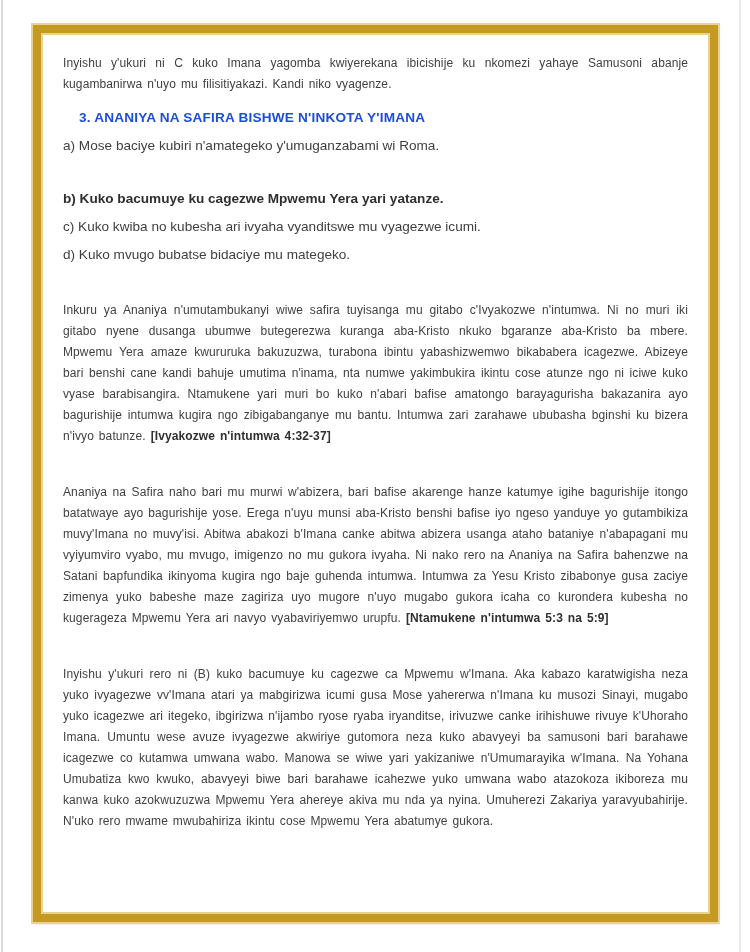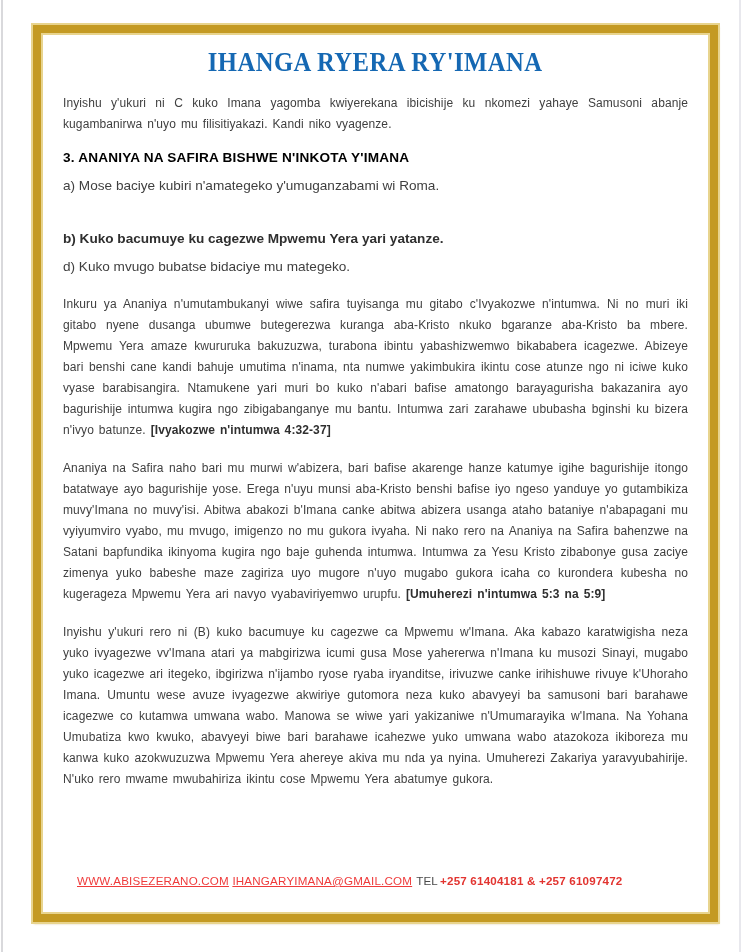--- a/index.html
+++ b/index.html
@@ -67,35 +67,35 @@
   }
   .body-text {
     font-size: 12px;
     line-height: 21px;
     text-align: justify;
     letter-spacing: 0.1px;
     word-spacing: 1.5px;
   }
   p.intro      { margin: 16px 0 0 0; }
   h2.section-heading {
-    margin: 12px 0 0 0;
+    margin: 12px 0 0 16px;
     font-size: 13.6px;
     line-height: 21px;
     font-weight: bold;
-    color: #000000;
+    color: #1d4ed8;
     letter-spacing: 0.2px;
   }
   .option {
     margin: 7px 0 0 0;
     font-size: 13.6px;
     line-height: 21px;
     text-align: left;
   }
   .option.bold { font-weight: bold; color: #2f2f2f; margin-top: 32px; }
-  p.para { margin: 17px 0 0 0; }
+  p.para { margin: 35px 0 0 0; }
   p.para strong, .ref { font-weight: bold; color: #2f2f2f; }
   
   .page-footer {
     position: absolute;
     left: 36px; right: 20px; bottom: 26px;
     font-size: 11.6px;
     line-height: 14px;
     letter-spacing: 0.2px;
     white-space: nowrap;
   }
@@ -118,42 +118,36 @@
 </head>
 <body>
 
 <div class="canvas">
   <div class="edge-line-left"></div>
   <div class="edge-line-right"></div>
 
   <div class="page-frame">
     <div class="page-content">
 
-      <h1 class="doc-title">
-        <span class="condense">IHANGA RYERA RY'IMANA</span>
-      </h1>
 
       <p class="body-text intro">Inyishu y'ukuri ni C kuko Imana yagomba kwiyerekana ibicishije ku nkomezi yahaye Samusoni abanje kugambanirwa n'uyo mu filisitiyakazi. Kandi niko vyagenze.</p>
 
       <h2 class="section-heading">3. ANANIYA NA SAFIRA BISHWE N'INKOTA Y'IMANA</h2>
 
       <div>
         <p class="option">a) Mose baciye kubiri n'amategeko y'umuganzabami wi Roma.</p>
         <p class="option bold">b) Kuko bacumuye ku cagezwe Mpwemu Yera yari yatanze.</p>
+        <p class="option">c) Kuko kwiba no kubesha ari ivyaha vyanditswe mu vyagezwe icumi.</p>
         <p class="option">d) Kuko mvugo bubatse bidaciye mu mategeko.</p>
       </div>
 
       <p class="body-text para"><span>Inkuru ya Ananiya n'umutambukanyi wiwe safira tuyisanga mu gitabo c'Ivyakozwe n'intumwa. Ni no muri iki gitabo nyene dusanga ubumwe butegerezwa kuranga aba-Kristo nkuko bgaranze aba-Kristo ba mbere. Mpwemu Yera amaze kwururuka bakuzuzwa, turabona ibintu yabashizwemwo bikababera icagezwe. Abizeye bari benshi cane kandi bahuje umutima n'inama, nta numwe yakimbukira ikintu cose atunze ngo ni iciwe kuko vyase barabisangira. Ntamukene yari muri bo kuko n'abari bafise amatongo barayagurisha bakazanira ayo bagurishije intumwa kugira ngo zibigabanganye mu bantu. Intumwa zari zarahawe ububasha bginshi ku bizera n'ivyo batunze.</span>
         <strong class="ref">[Ivyakozwe n'intumwa 4:32-37]</strong></p>
 
       <p class="body-text para"><span>Ananiya na Safira naho bari mu murwi w'abizera, bari bafise akarenge hanze katumye igihe bagurishije itongo batatwaye ayo bagurishije yose. Erega n'uyu munsi aba-Kristo benshi bafise iyo ngeso yanduye yo gutambikiza muvy'Imana no muvy'isi. Abitwa abakozi b'Imana canke abitwa abizera usanga ataho bataniye n'abapagani mu vyiyumviro vyabo, mu mvugo, imigenzo no mu gukora ivyaha. Ni nako rero na Ananiya na Safira bahenzwe na Satani bapfundika ikinyoma kugira ngo baje guhenda intumwa. Intumwa za Yesu Kristo zibabonye gusa zaciye zimenya yuko babeshe maze zagiriza uyo mugore n'uyo mugabo gukora icaha co kurondera kubesha no kugerageza Mpwemu Yera ari navyo vyabaviriyemwo urupfu.</span>
-        <strong class="ref">[Umuherezi n'intumwa 5:3 na 5:9]</strong></p>
+        <strong class="ref">[Ntamukene n'intumwa 5:3 na 5:9]</strong></p>
 
       <p class="body-text para">Inyishu y'ukuri rero ni (B) kuko bacumuye ku cagezwe ca Mpwemu w'Imana. Aka kabazo karatwigisha neza yuko ivyagezwe vv'Imana atari ya mabgirizwa icumi gusa Mose yahererwa n'Imana ku musozi Sinayi, mugabo yuko icagezwe ari itegeko, ibgirizwa n'ijambo ryose ryaba iryanditse, irivuzwe canke irihishuwe rivuye k'Uhoraho Imana. Umuntu wese avuze ivyagezwe akwiriye gutomora neza kuko abavyeyi ba samusoni bari barahawe icagezwe co kutamwa umwana wabo. Manowa se wiwe yari yakizaniwe n'Umumarayika w'Imana. Na Yohana Umubatiza kwo kwuko, abavyeyi biwe bari barahawe icahezwe yuko umwana wabo atazokoza ikiboreza mu kanwa kuko azokwuzuzwa Mpwemu Yera ahereye akiva mu nda ya nyina. Umuherezi Zakariya yaravyubahirije. N'uko rero mwame mwubahiriza ikintu cose Mpwemu Yera abatumye gukora.</p>
 
-      <div class="page-footer">
-        <a>WWW.ABISEZERANO.COM</a>
-        <a>IHANGARYIMANA@GMAIL.COM</a><span class="tel-label">TEL</span><span class="phones">+257 61404181  &amp; +257 61097472</span>
-      </div>
 
     </div>
   </div>
 </div>
 
 </body></html>

